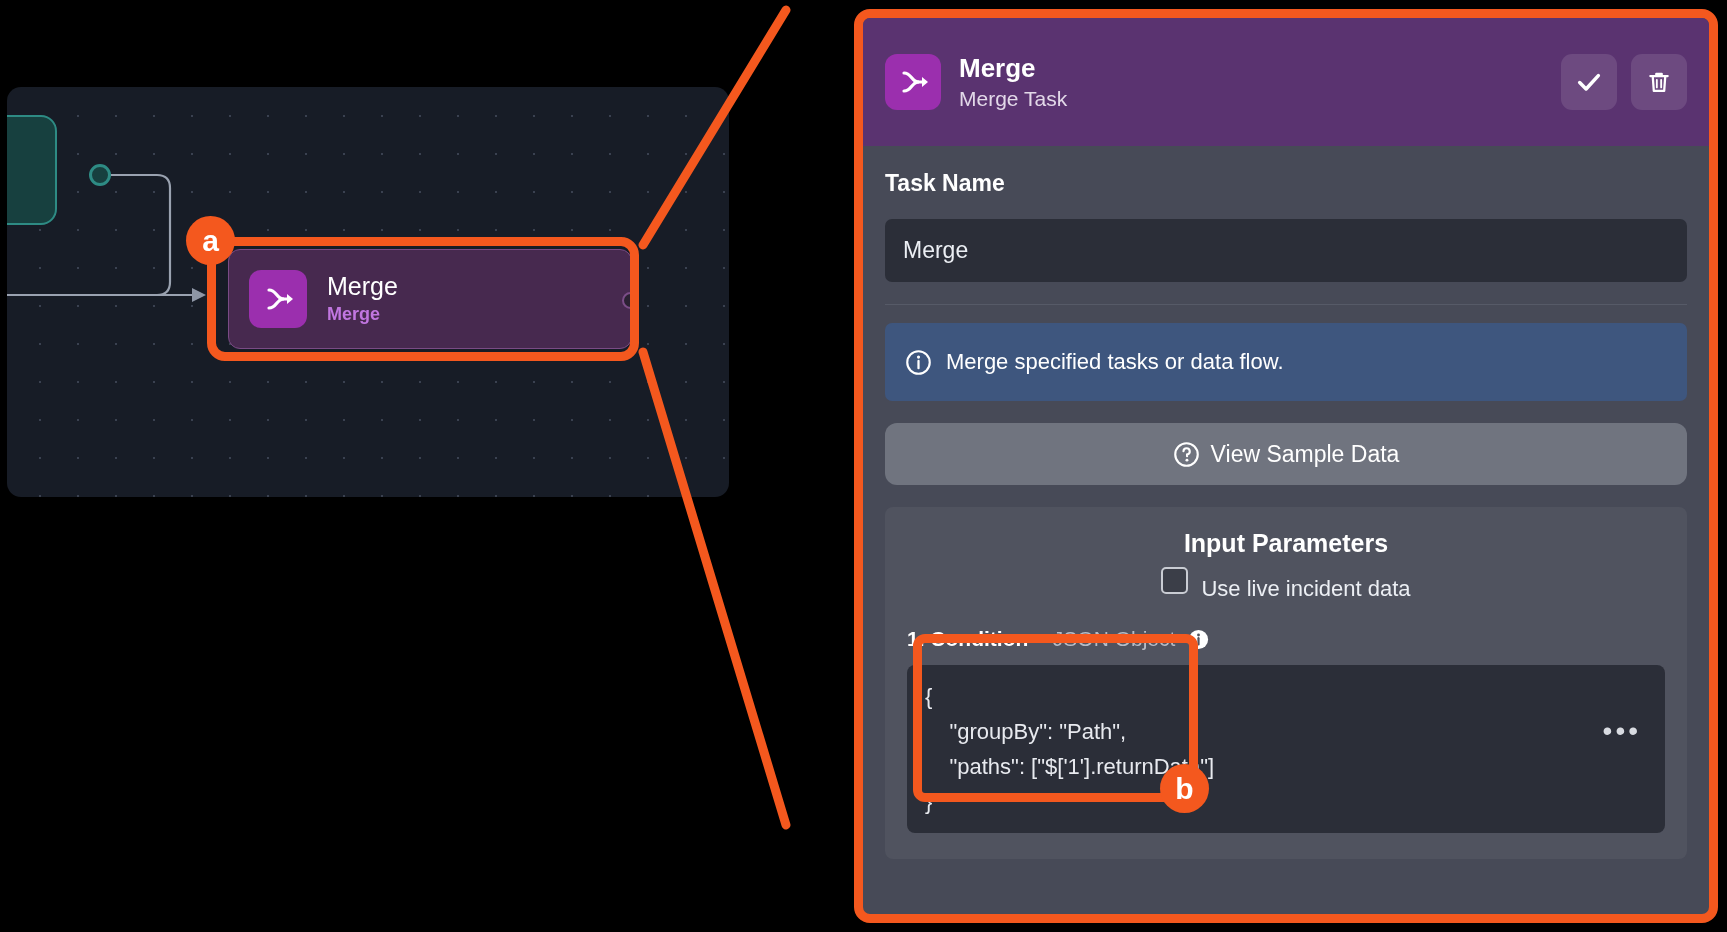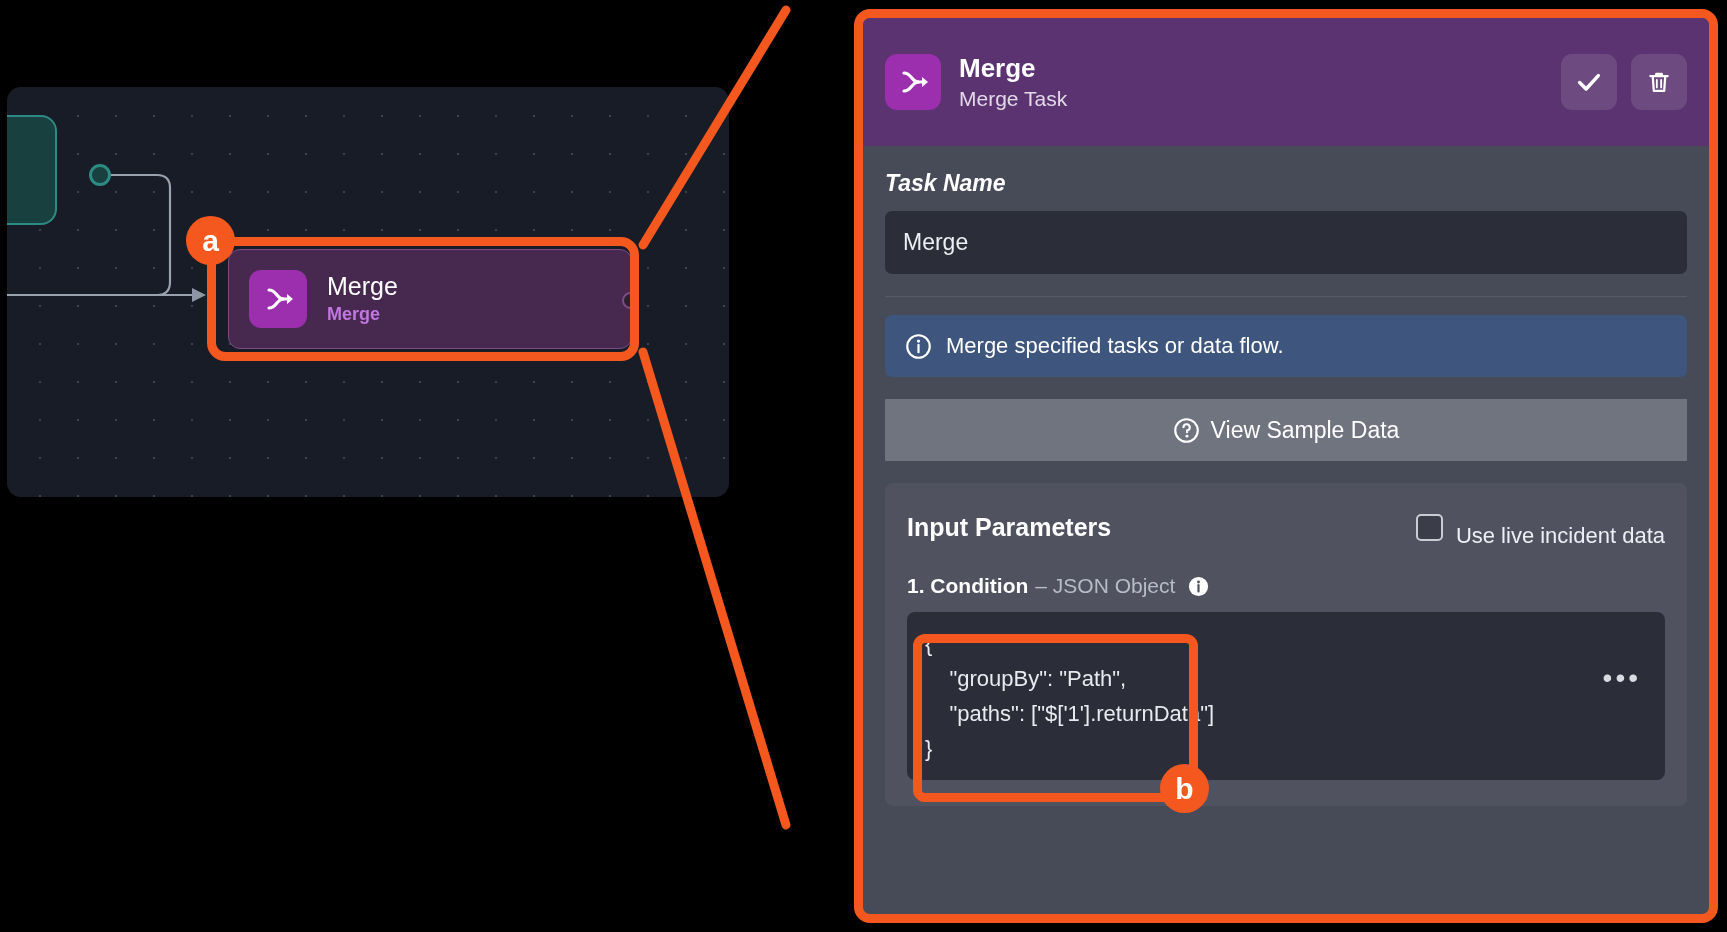--- a/index.html
+++ b/index.html
@@ -113,52 +113,52 @@
   .header-sub { color: #e2d8e8; font-size: 21px; line-height: 29px; }
   .header-actions { display: flex; gap: 14px; }
   .hdr-btn {
     width: 56px; height: 56px; border-radius: 11px;
     background: #6d4a80;
     display: flex; align-items: center; justify-content: center;
     cursor: pointer;
   }
 
   .panel-body { padding: 24px 22px 0 22px; }
-  .label-taskname { color: #ffffff; font-size: 23px; font-weight: bold; margin-bottom: 14px; font-style: italic; }
+  .label-taskname { color: #ffffff; font-size: 23px; font-weight: bold; margin-bottom: 22px; }
   .text-input {
     width: 100%; height: 63px;
     background: #2b2e38; border: none; border-radius: 7px;
     color: #eceff4; font-size: 23px; padding: 0 18px;
     font-family: "Liberation Sans", sans-serif;
     outline: none;
   }
   .divider { height: 1px; background: #565a67; margin: 22px 0 18px 0; }
 
   .info-banner {
     display: flex; align-items: center; gap: 14px;
     background: #3e567e; border-radius: 7px;
-    height: 62px; padding: 0 20px;
+    height: 78px; padding: 0 20px;
     color: #ffffff; font-size: 22px;
   }
   .btn-sample {
     margin-top: 22px;
-    width: 100%; height: 62px; border-radius: 1px;
+    width: 100%; height: 62px; border-radius: 12px;
     background: #70747f; border: none;
     color: #ffffff; font-size: 23px;
     display: flex; align-items: center; justify-content: center; gap: 11px;
     cursor: pointer;
     font-family: "Liberation Sans", sans-serif;
   }
 
   .params-box {
     margin-top: 22px;
     background: #50535f; border-radius: 8px;
     padding: 22px 22px 26px 22px;
   }
-  .params-head { display: flex; align-items: center; justify-content: space-between; }
+  .params-head { display: flex; align-items: center; justify-content: space-between; flex-direction: column; }
   .params-title { color: #ffffff; font-size: 25px; font-weight: bold; }
   .live-wrap { display: flex; align-items: center; gap: 13px; cursor: pointer; }
   .checkbox {
     width: 27px; height: 27px; border-radius: 5px;
     border: 2px solid #c9ccd3; background: #3b3e48;
   }
   .live-label { color: #eceff4; font-size: 22px; margin-top: 18px; }
 
   .param-line { margin-top: 25px; display: flex; align-items: center; gap: 7px; text-align: center; }
   .param-num { color: #ffffff; font-size: 21px; font-weight: bold; }

